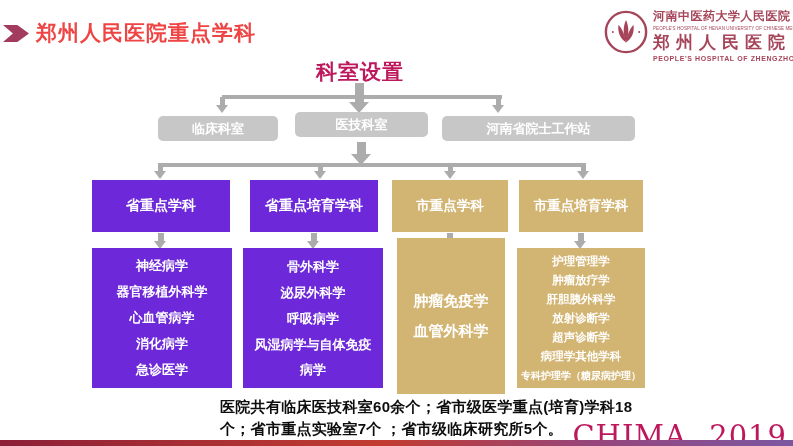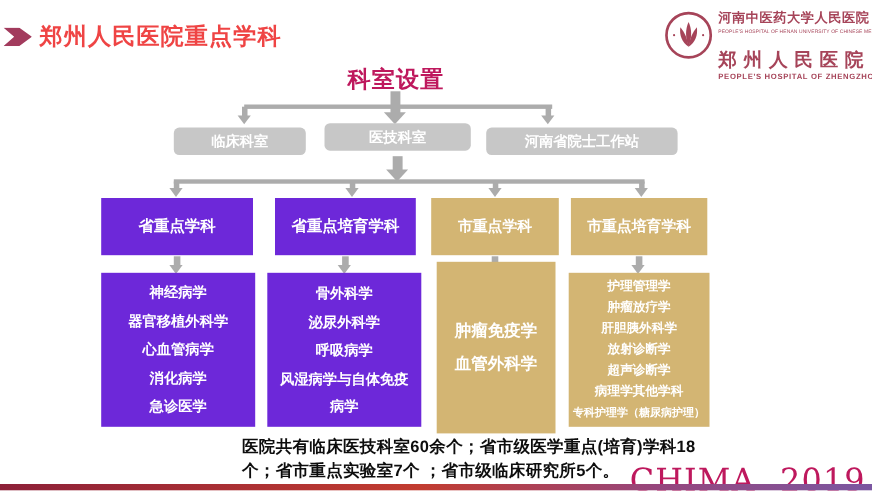--- a/index.html
+++ b/index.html
@@ -11,21 +11,21 @@
   .title-arrow { position:absolute; left:3px; top:25px; width:26px; height:17px; background:#a23b5d;
     clip-path:polygon(0 0, 55% 0, 100% 50%, 55% 100%, 0 100%, 38% 50%); }
   .page-title { position:absolute; left:36px; top:19px; font-size:21px; font-weight:bold; color:#ef4444; letter-spacing:1px; }
 
   
   .logo { position:absolute; left:600px; top:8px; width:192px; height:50px; }
   .seal { position:absolute; left:4px; top:2px; }
   .logo-text { position:absolute; left:53px; top:0; width:139px; color:#a64459; }
   .logo-cn1 { font-size:12px; font-weight:bold; white-space:nowrap; letter-spacing:0.5px; }
   .logo-en1 { font-size:4.5px; white-space:nowrap; letter-spacing:0.1px; margin-top:1px; }
-  .logo-cn2 { font-size:17px; font-weight:bold; white-space:nowrap; letter-spacing:6px; margin-top:12px; }
+  .logo-cn2 { font-size:17px; font-weight:bold; white-space:nowrap; letter-spacing:6px; margin-top:0; }
   .logo-en2 { font-size:7px; font-weight:bold; white-space:nowrap; letter-spacing:0.6px; margin-top:1px; }
 
   
   .root-label { position:absolute; left:307px; top:58px; width:106px; text-align:center;
     font-size:21px; font-weight:bold; color:#be185d; letter-spacing:1px; }
   .gbox { position:absolute; background:#c7c7c7; border-radius:5px; color:#fff; font-weight:bold;
     font-size:13px; display:flex; align-items:center; justify-content:center; }
   .cat  { position:absolute; color:#fff; font-weight:bold; font-size:14px;
     display:flex; align-items:center; justify-content:center; text-align:center; }
   .list { position:absolute; color:#fff; font-weight:bold; display:flex; flex-direction:column;
@@ -88,21 +88,21 @@
     <div class="ahead" style="left:216px; top:105px;"></div>
     <div class="shaft" style="left:496px; top:97px; width:5px; height:9px;"></div>
     <div class="ahead" style="left:492px; top:105px;"></div>
 
     <div class="gbox" style="left:158px; top:116px; width:120px; height:25px;">
       <span>临床科室</span>
     </div>
     <div class="gbox" style="left:295px; top:112px; width:133px; height:25px;text-align:center;">
       <span>医技科室</span>
     </div>
-    <div class="gbox" style="left:442px; top:116px; width:174px; height:25px;">
+    <div class="gbox" style="left:442px; top:116px; width:193px; height:25px;">
       <span>河南省院士工作站</span>
     </div>
 
     <div class="shaft" style="left:357px; top:142px; width:9px; height:14px;"></div>
     <div class="ahead big" style="left:351px; top:154px;"></div>
     <div class="shaft" style="left:158px; top:163px; width:428px; height:4px;"></div>
     <div class="shaft" style="left:158px; top:165px; width:5px; height:7px;"></div>
     <div class="ahead" style="left:154px; top:171px;"></div>
     <div class="shaft" style="left:318px; top:165px; width:5px; height:7px;"></div>
     <div class="ahead" style="left:314px; top:171px;"></div>

